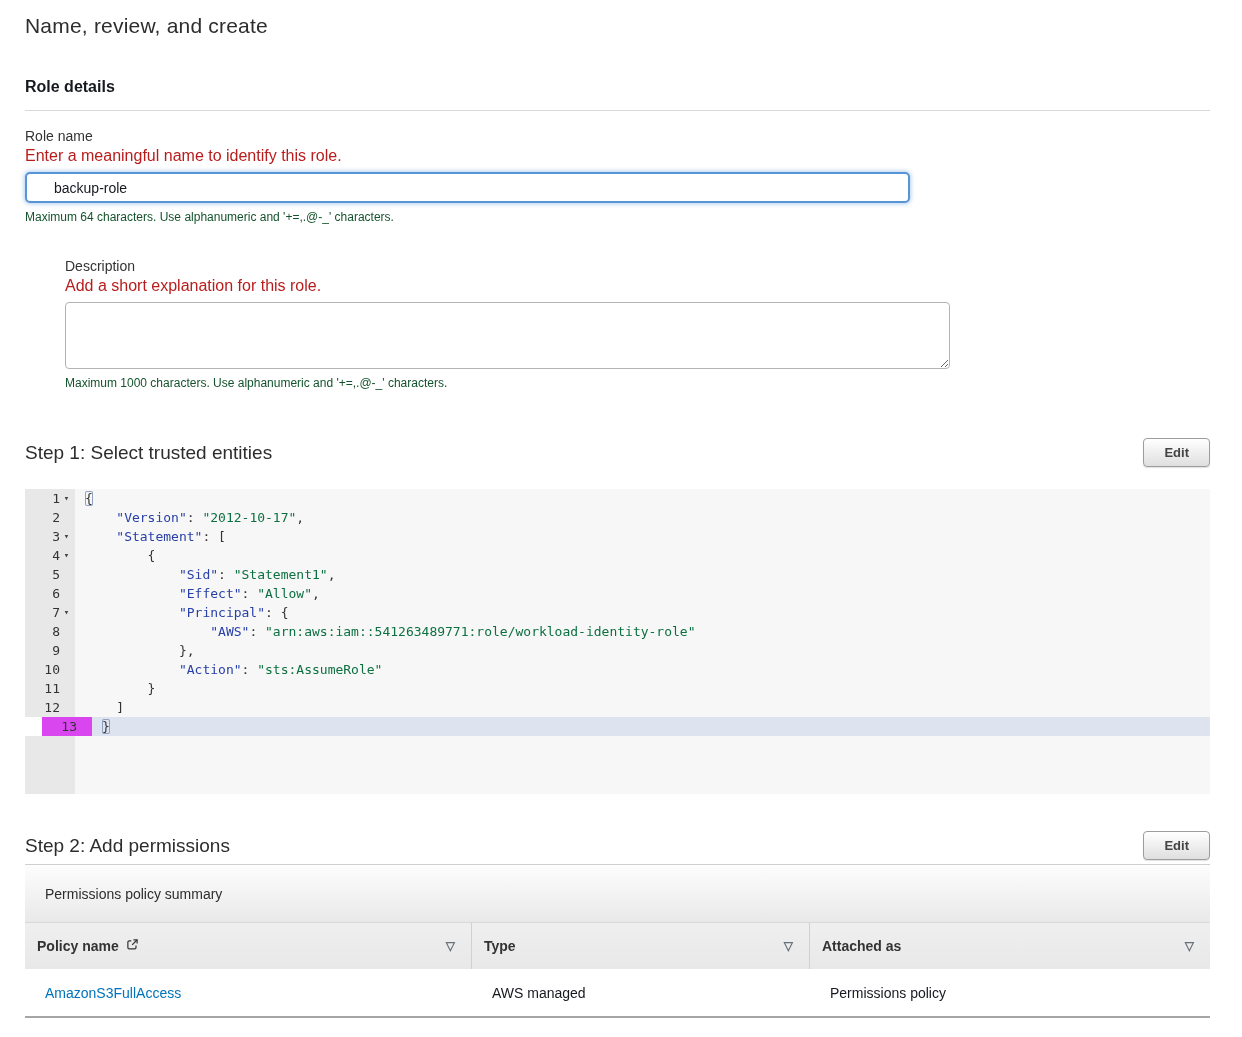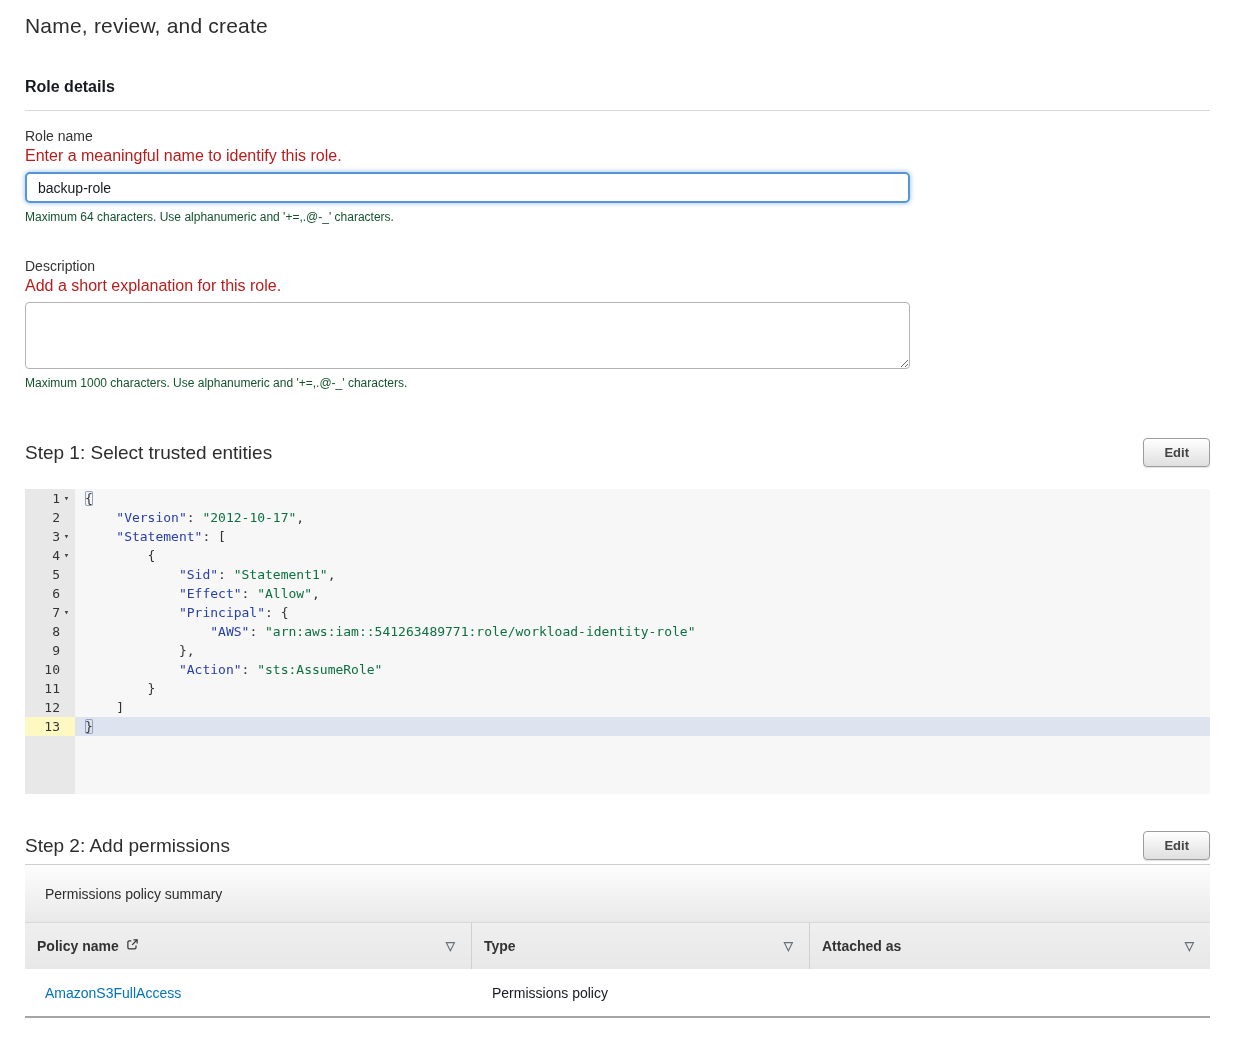--- a/index.html
+++ b/index.html
@@ -17,26 +17,26 @@
   .section-heading { font-size: 16px; font-weight: 700; color: #16191f; margin: 40px 0 0 0; }
   .divider { border: none; border-top: 1px solid #d9d9d9; margin: 14px 0 0 0; }
 
   .field { margin-top: 17px; }
   .field-label { font-size: 14px; color: #333; }
   .field-help { font-size: 16px; color: #b91c1c; margin-top: 3px; }
   .field-constraint { font-size: 12px; color: #14532d; margin-top: 7px; }
 
   .text-input {
     display: block; margin-top: 7px; width: 885px; height: 31px;
-    padding: 0 11px; font-size: 14px; color: #16191f;
+    padding: 0 27px; font-size: 14px; color: #16191f;
     font-family: "Liberation Sans", sans-serif;
     border: 2px solid #5795d6; border-radius: 5px; outline: none;
     box-shadow: 0 0 4px 1px rgba(87,149,214,0.45);
   }
-  .desc-field { margin-top: 34px; }
+  .desc-field { margin-top: 34px; margin-left: 40px; }
   .textarea-input {
     display: block; margin-top: 7px; width: 885px; height: 67px;
     padding: 6px 9px; font-size: 14px; color: #16191f;
     font-family: "Liberation Sans", sans-serif;
     border: 1px solid #b3b3b3; border-radius: 4px; resize: both; outline: none;
   }
 
   .step-row { display: flex; justify-content: space-between; align-items: center; }
   .step1-row { margin-top: 48px; }
   .step2-row { margin-top: 37px; }
@@ -60,21 +60,21 @@
   .ed-line { display: flex; height: 19px; }
   .ed-fill { display: flex; flex: 1; }
   .ed-gutter {
     width: 50px; background: #e8e8e8; color: #333;
     display: flex; justify-content: flex-end; align-items: center;
     padding-right: 2px; flex-shrink: 0;
   }
   .ed-num { text-align: right; }
   .ed-fold { width: 13px; text-align: center; font-size: 9px; color: #444; cursor: pointer; }
   .ed-code { flex: 1; background: #f7f7f7; padding-left: 10px; white-space: pre; color: #333; }
-  .ed-line.active .ed-gutter { background: #fef9c3; }
+  .ed-line.active .ed-gutter { background: #d946ef; margin-left: 17px; }
   .ed-line.active .ed-code { background: #dde4f0; }
   .p { color: #333; }
   .k { color: #2840a8; }
   .v { color: #0c7040; }
   .bracket-box { box-shadow: inset 0 0 0 1px #8fa0c0; border-radius: 2px; }
 
   
   .panel { margin-top: 4px; border-top: 1px solid #cfcfcf; }
   .panel-header {
     height: 58px; display: flex; align-items: center; padding: 0 20px;
@@ -257,17 +257,18 @@
             <span>Attached as</span>
           </span>
         <span class="filter-tri">▽</span>
       </div>
     </div>
 
     <div class="tbl-row">
       <div class="td col-1">
         <a class="policy-link">AmazonS3FullAccess</a>
       </div>
+      <div class="td col-2">AWS managed</div>
       <div class="td col-3">Permissions policy</div>
     </div>
   </div>
 
 </div>
 
 </body></html>

